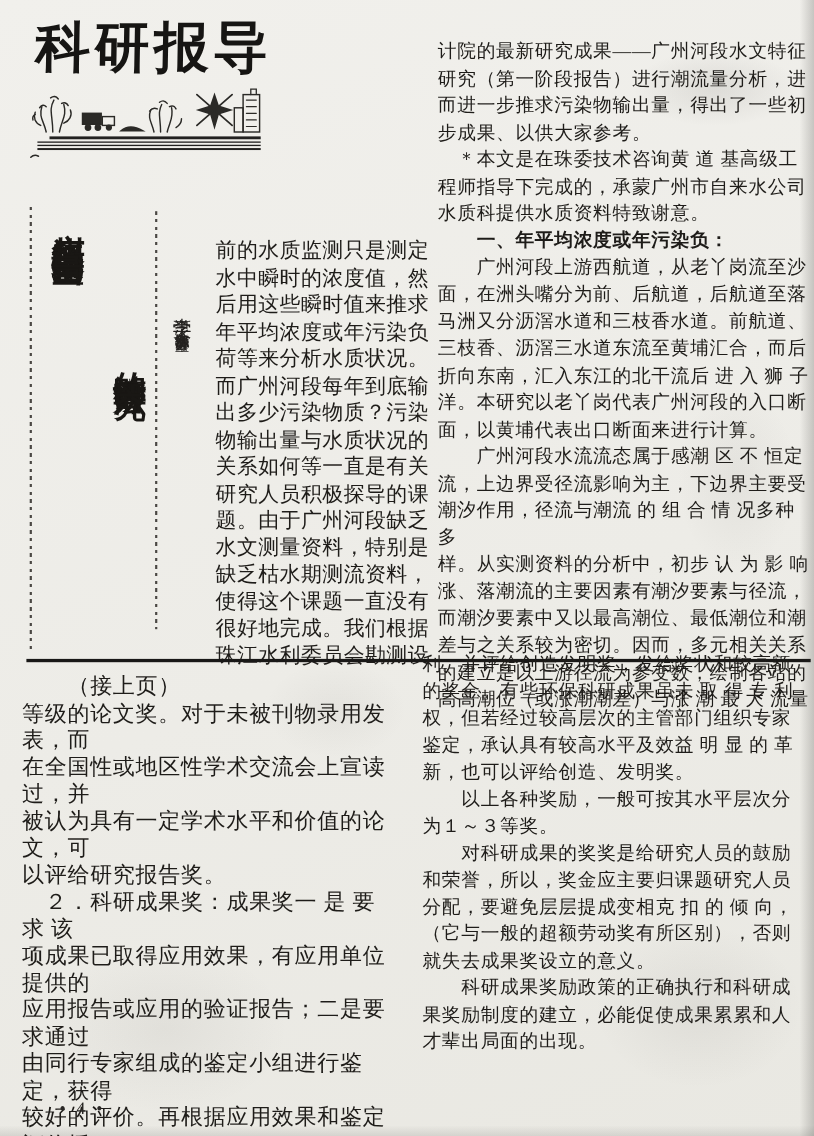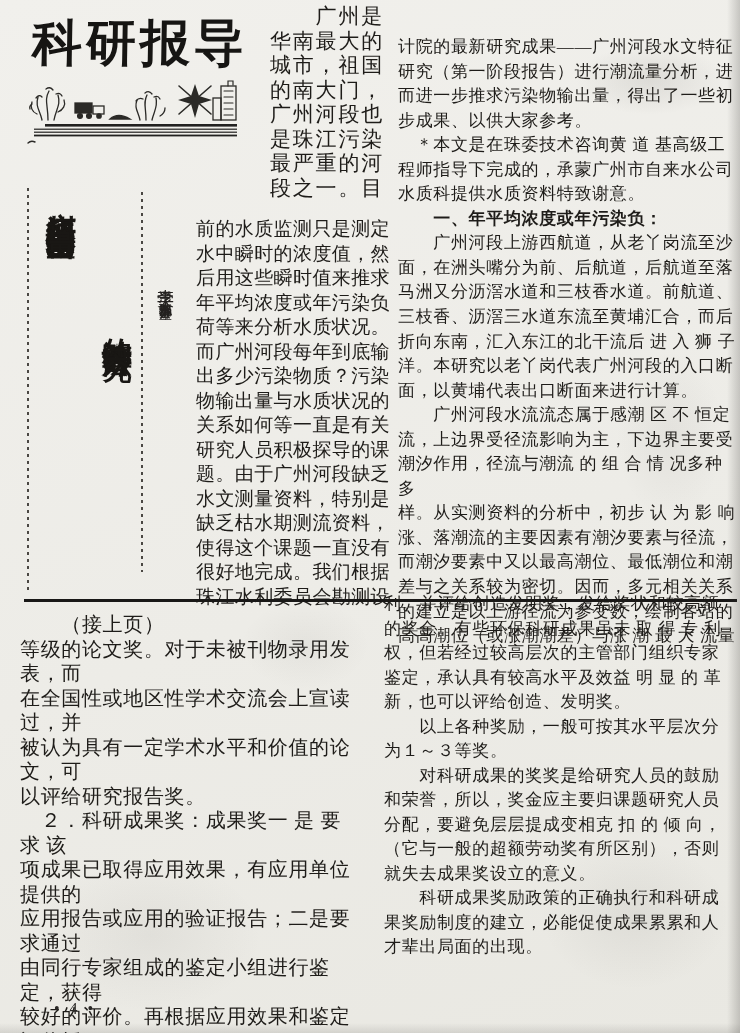--- a/index.html
+++ b/index.html
@@ -104,28 +104,20 @@
   </svg>
 
   <div class="vborder vb-left"></div>
   <div class="vborder vb-right"></div>
 
   <div class="vtitle vtitle-main">广州河段污染物输出量</div>
   <div class="vtitle vtitle-sub"><span>的计算方法研究</span><span class="title-star">＊</span></div>
 
   <div class="author-block"><span class="author-name">李学灵</span><span class="author-affil">（珠江水资源保护办公室）</span></div>
 
-  <p class="txt col col-intro">　　广州是
-华南最大的
-城市，祖国
-的南大门，
-广州河段也
-是珠江污染
-最严重的河
-段之一。目</p>
 
   <p class="txt col col-intro2">前的水质监测只是测定
 水中瞬时的浓度值，然
 后用这些瞬时值来推求
 年平均浓度或年污染负
 荷等来分析水质状况。
 而广州河段每年到底输
 出多少污染物质？污染
 物输出量与水质状况的
 关系如何等一直是有关

